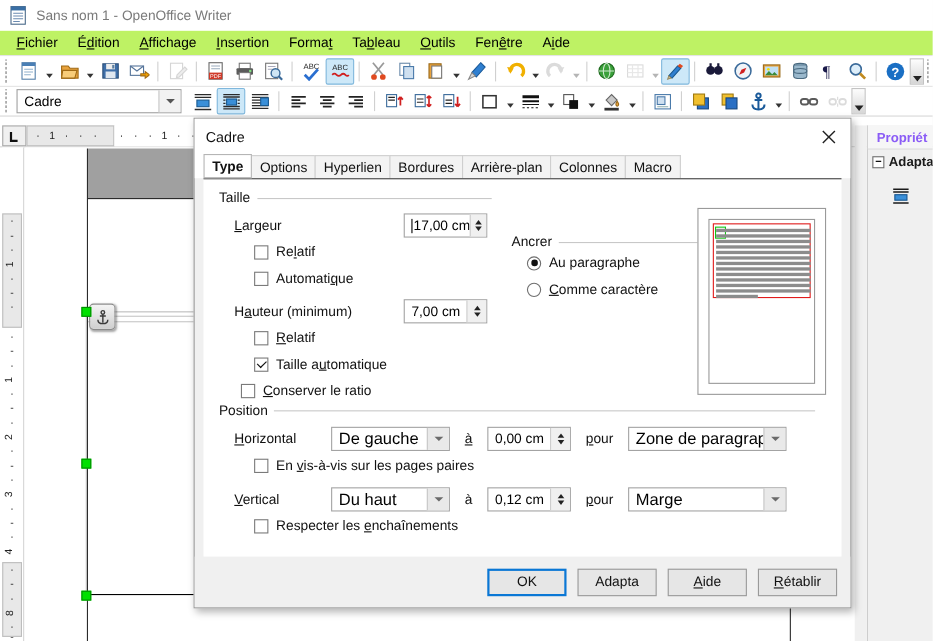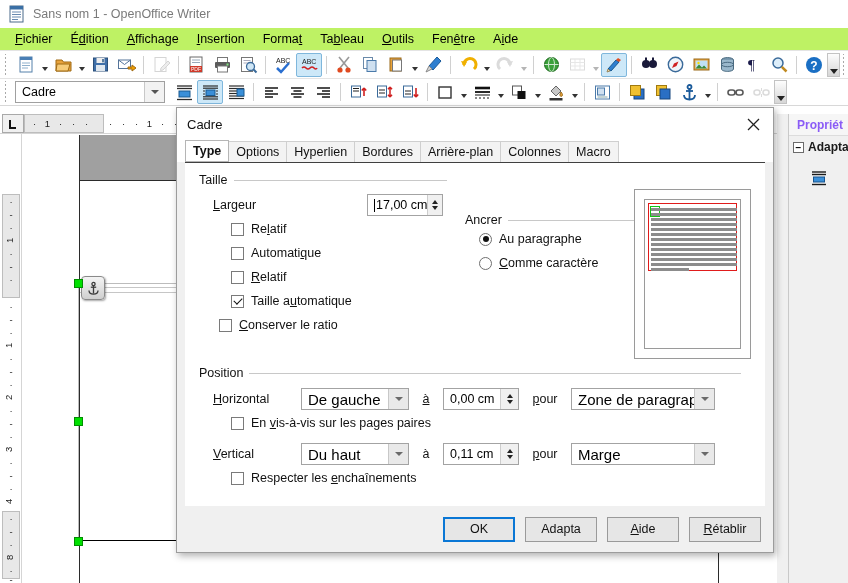--- a/index.html
+++ b/index.html
@@ -971,20 +971,30 @@
       <div class="row" style="padding-left:32px;">
         <span class="cb"></span>
         <span class="lbl">Re<u class="acc">l</u>atif</span>
       </div>
 
       <div class="row" style="padding-left:32px;">
         <span class="cb"></span>
         <span class="lbl">Automati<u class="acc">q</u>ue</span>
       </div>
 
+      <div class="row" style="margin-top:6px; padding-left:14px;">
+        <span class="lbl" style="width:154px;">H<u class="acc">a</u>uteur (minimum)</span>
+        <span class="spin">
+          <span class="val">7,00 cm</span>
+          <span class="btns">
+              <i class="up"></i>
+              <i class="dn"></i>
+            </span>
+        </span>
+      </div>
 
       <div class="row" style="padding-left:32px;">
         <span class="cb"></span>
         <span class="lbl"><u class="acc">R</u>elatif</span>
       </div>
 
       <div class="row" style="padding-left:32px;">
         <span class="cb checked"></span>
         <span class="lbl">Taille a<u class="acc">u</u>tomatique</span>
       </div>
@@ -1070,21 +1080,21 @@
       <div class="row" style="margin-top:7px; padding-left:14px;">
         <span class="lbl" style="width:88px;"><u class="acc">V</u>ertical</span>
         <span class="sel" style="width:108px;">
           <span class="v">Du haut</span>
           <span class="b">
               <i class="chev2"></i>
             </span>
         </span>
         <span class="lbl" style="width:34px; text-align:center;">à</span>
         <span class="spin">
-          <span class="val">0,11 cm</span>
+          <span class="val">0,12 cm</span>
           <span class="btns">
               <i class="up"></i>
               <i class="dn"></i>
             </span>
         </span>
         <span class="lbl" style="width:52px; text-align:center;"><u class="acc">p</u>our</span>
         <span class="sel" style="width:144px;">
           <span class="v">Marge</span>
           <span class="b">
               <i class="chev2"></i>

